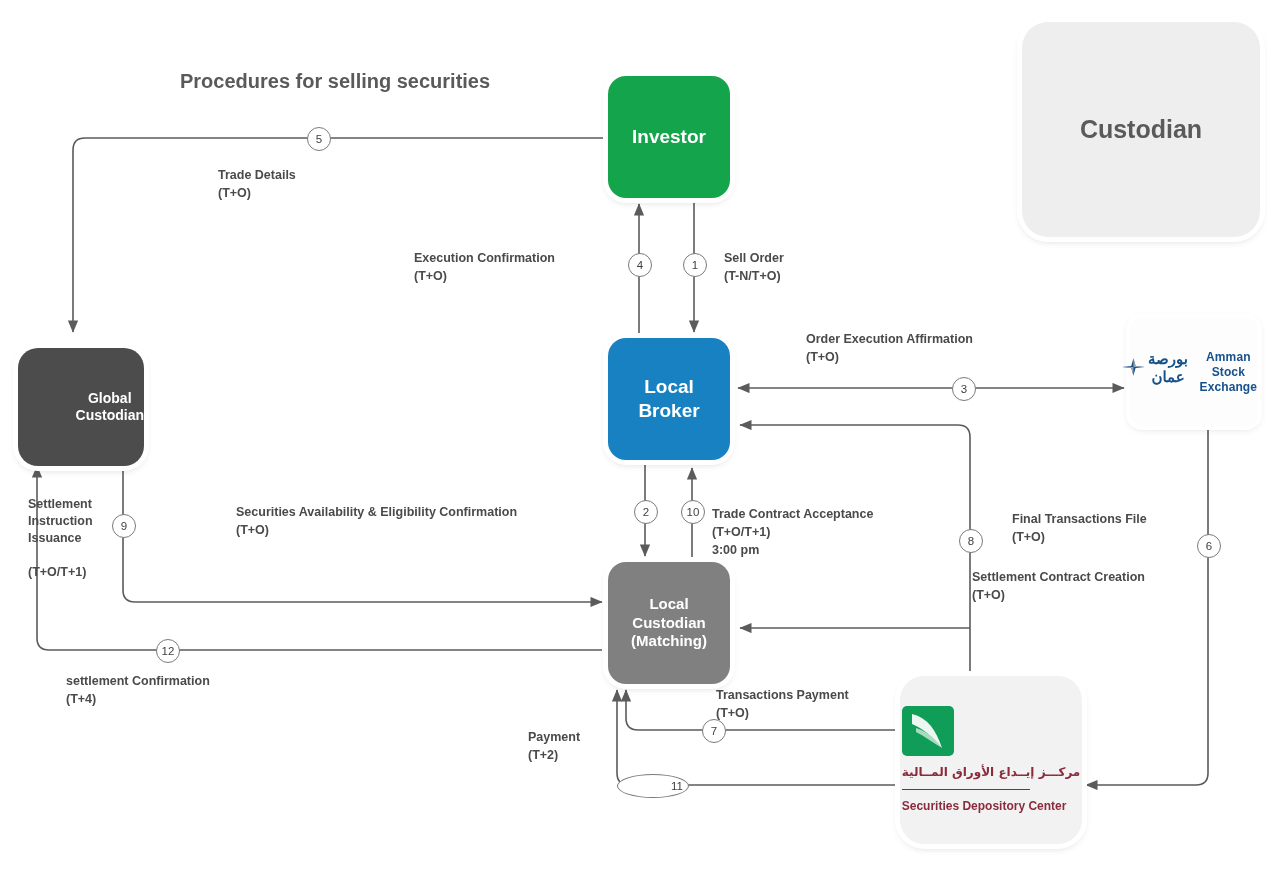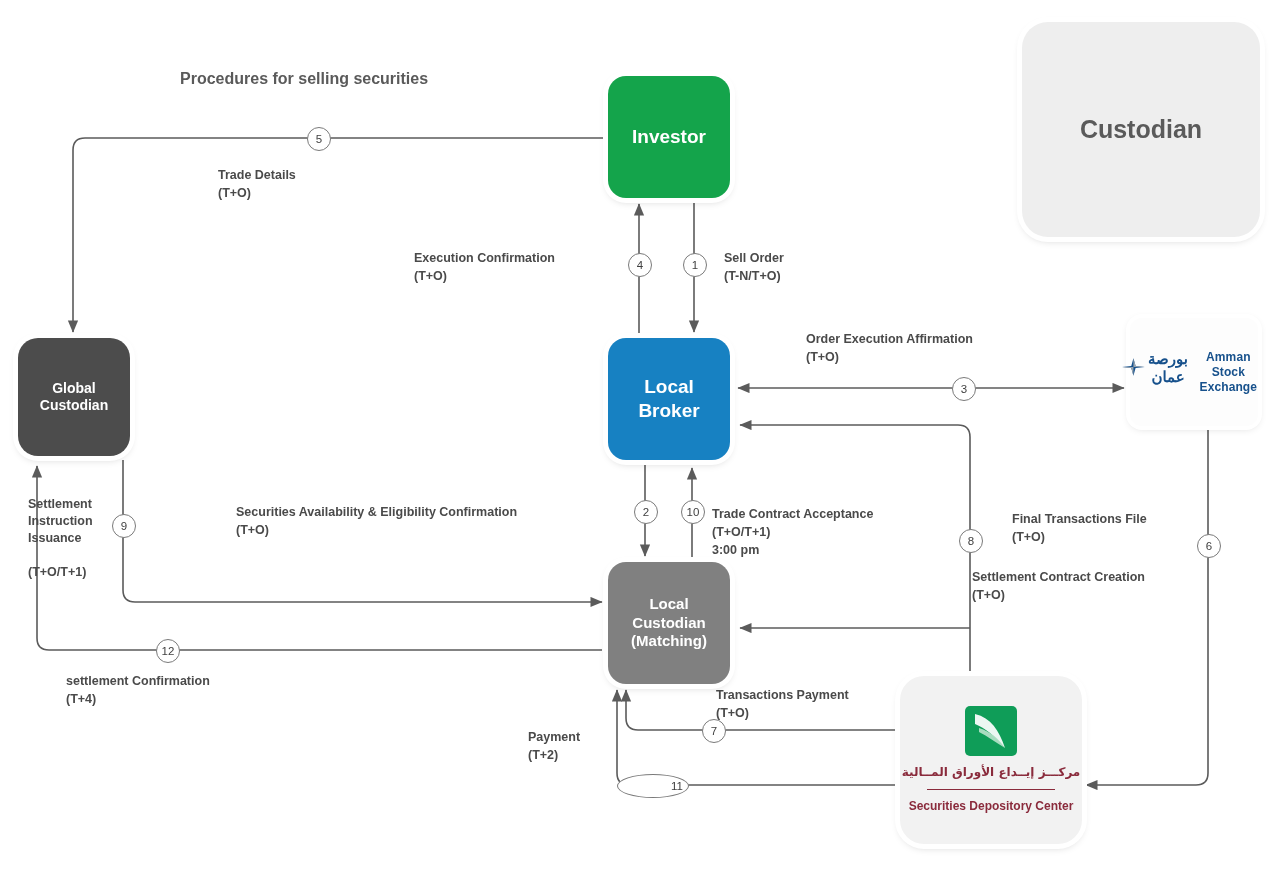--- a/index.html
+++ b/index.html
@@ -25,23 +25,24 @@
   }
   .node-investor{
     left:608px;top:76px;width:122px;height:122px;
     background:#14a44b;color:#ffffff;font-size:19px;
   }
   .node-broker{
     left:608px;top:338px;width:122px;height:122px;
     background:#1781c2;color:#ffffff;font-size:19px;
   }
   .node-globalcust{
-    left:18px;top:338px;width:112px;height:118px;
+    left:18px;top:348px;width:126px;height:118px;
     background:#4c4c4c;color:#ffffff;font-size:14px;
     border-radius:20px;
+    justify-content:flex-end;
   }
   .node-localcust{
     left:608px;top:562px;width:122px;height:122px;
     background:#808080;color:#ffffff;font-size:15px;
   }
   .node-custodian{
     left:1022px;top:22px;width:238px;height:215px;
     background:#eeeeee;color:#5a5a5a;font-size:25px;
     border-radius:26px;
   }
@@ -57,40 +58,40 @@
     flex-direction:column;
   }
 
   
   .ase-inner{display:flex;align-items:flex-start;justify-content:center;gap:1px;}
   .ase-star{width:46px;height:34px;}
   .ase-ar{font-size:15px;color:#17518c;font-weight:bold;letter-spacing:.5px;direction:rtl;}
   .ase-en{font-size:12px;color:#17518c;font-weight:bold;letter-spacing:.1px;}
 
   
-  .sdc-inner{display:flex;flex-direction:column;align-items:center;justify-content:center;gap:9px;}
+  .sdc-inner{display:flex;flex-direction:column;align-items:flex-start;justify-content:center;gap:9px;}
   .sdc-mark{width:52px;height:50px;border-radius:5px;background:#0f9d58;position:relative;overflow:hidden;}
   .sdc-ar{font-size:12px;color:#8a2b3c;direction:rtl;font-family:"DejaVu Sans",sans-serif;}
   .sdc-divider{width:128px;height:1px;background:#8a2b3c;}
   .sdc-en{font-size:12px;color:#8a2b3c;font-family:Liberation Sans, sans-serif;white-space:nowrap;}
 
   
   .lbl{
     position:absolute;
     font-size:12.5px;font-weight:bold;
     color:#4a4a4a;
     line-height:1.45;
     white-space:pre-line;
     z-index:4;
   }
   .lbl.c{text-align:left;}
   .lbl.l{text-align:left;}
   .title{
     position:absolute;left:180px;top:70px;
-    font-size:16px;font-weight:bold;color:#5a5a5a;
+    font-size:20px;font-weight:bold;color:#5a5a5a;
     z-index:4;white-space:nowrap;
   }
 
   
   .badge{
     position:absolute;
     width:22px;height:22px;border-radius:50%;
     background:#ffffff;border:1.4px solid #7a7a7a;
     color:#3f3f3f;font-size:11.5px;
     display:flex;align-items:center;justify-content:center;

